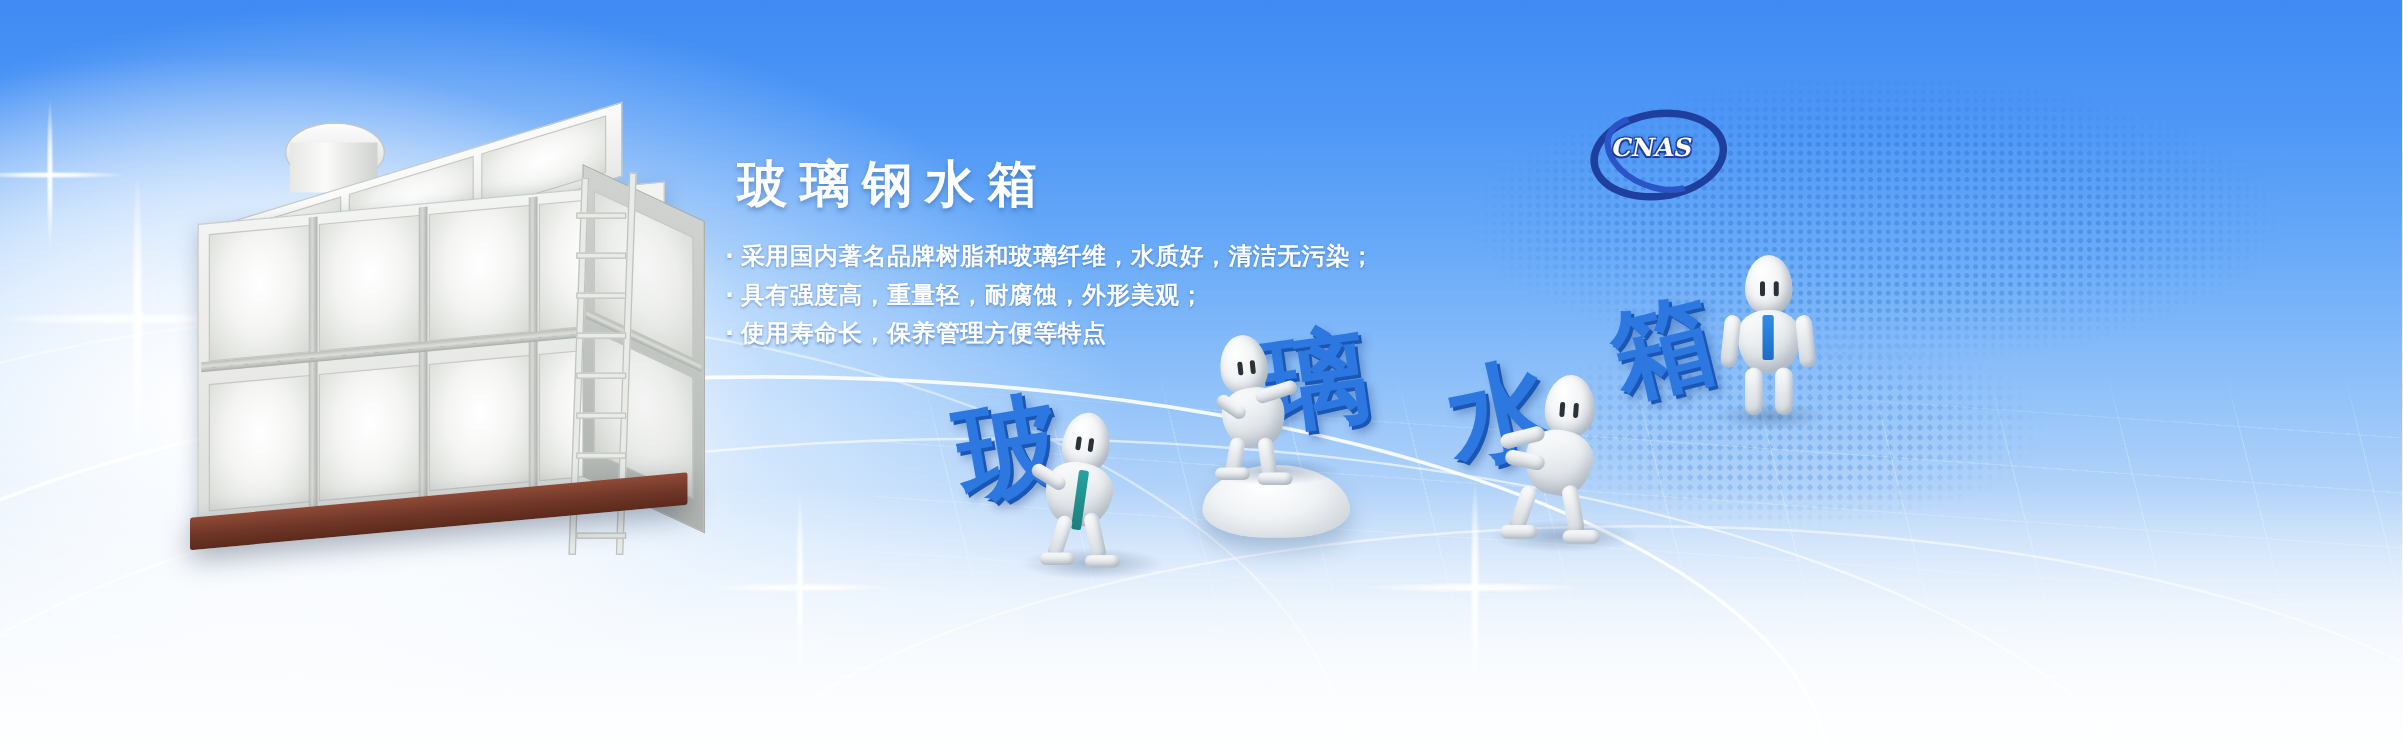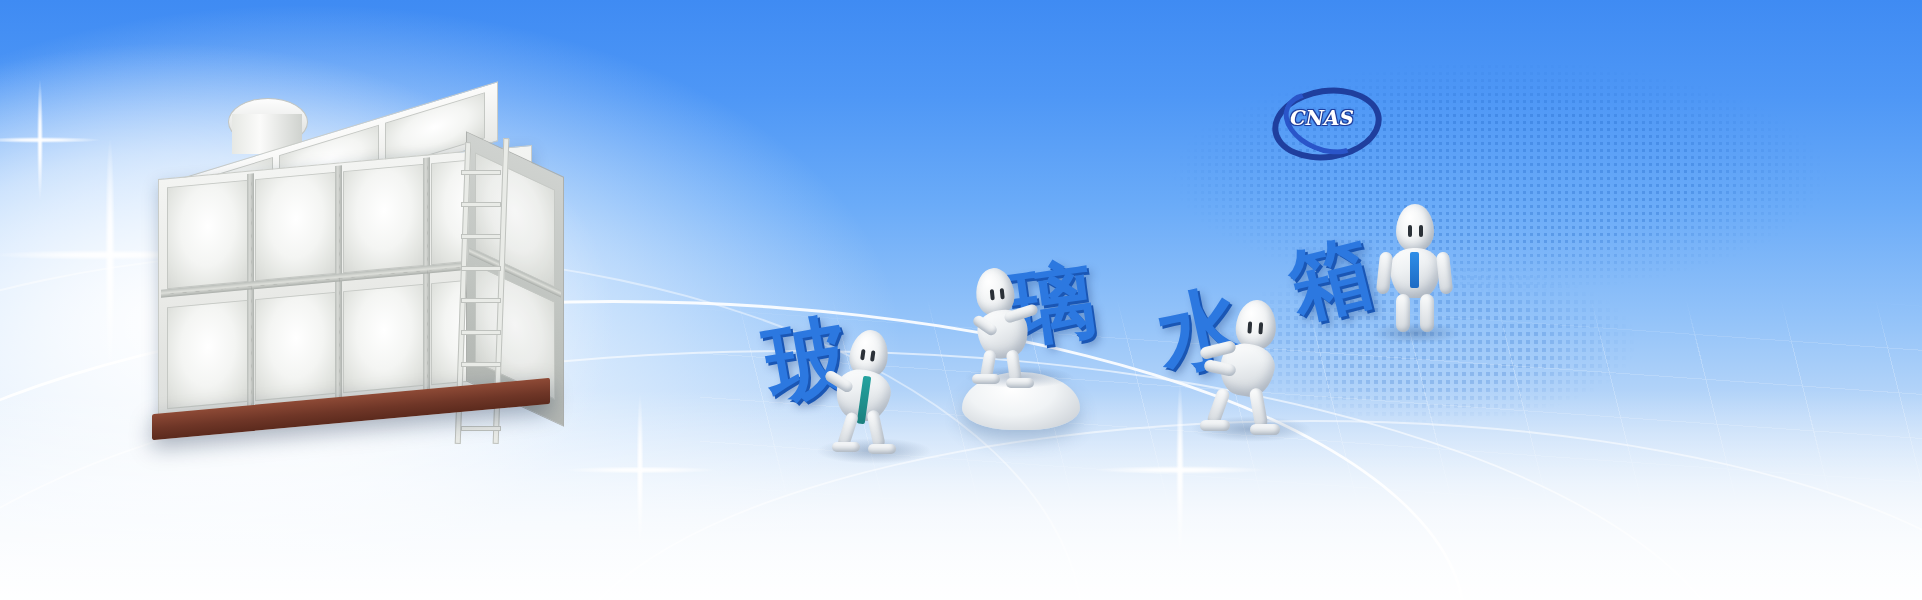--- a/index.html
+++ b/index.html
@@ -315,20 +315,34 @@
     <div class="rung" style="left:313px;top:186px;width:38px;"></div>
     <div class="rung" style="left:313px;top:218px;width:38px;"></div>
     <div class="rung" style="left:313px;top:250px;width:38px;"></div>
     <div class="rung" style="left:313px;top:282px;width:38px;"></div>
     <div class="rung" style="left:313px;top:314px;width:38px;"></div>
     <div class="rung" style="left:313px;top:346px;width:38px;"></div>
 
     <div class="tank-base"></div>
   </div>
 
+  <div id="copy">
+    <h1 class="headline">玻璃钢水箱</h1>
+    <ul class="bullets">
+      <li>
+        <span class="dot">·</span><span>采用国内著名品牌树脂和玻璃纤维，水质好，清洁无污染；</span>
+      </li>
+      <li>
+        <span class="dot">·</span><span>具有强度高，重量轻，耐腐蚀，外形美观；</span>
+      </li>
+      <li>
+        <span class="dot">·</span><span>使用寿命长，保养管理方便等特点</span>
+      </li>
+    </ul>
+  </div>
 
   <div id="badges">
 
 
     <div class="badge badge-cnas">
       <div class="ring"></div>
       <div class="swoosh"></div>
       <div class="txt">CNAS</div>
     </div>
 

